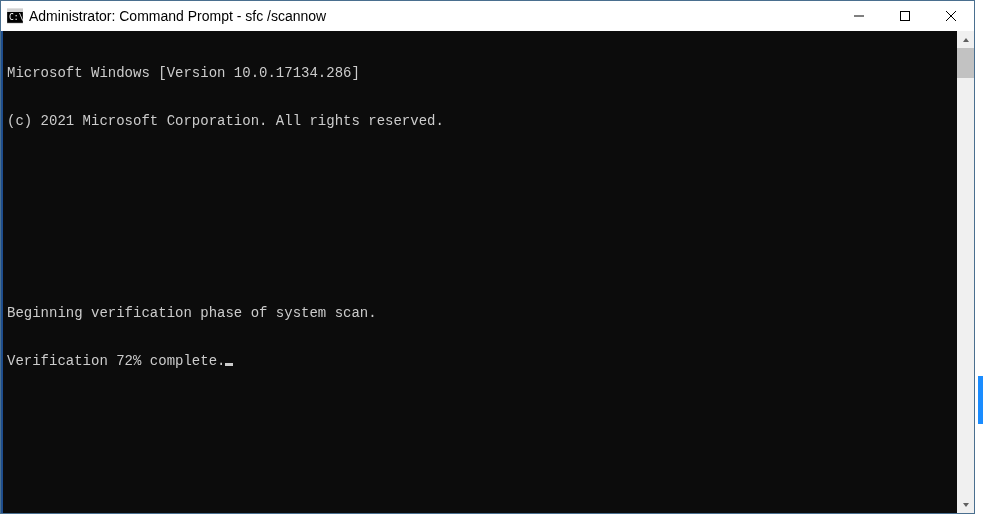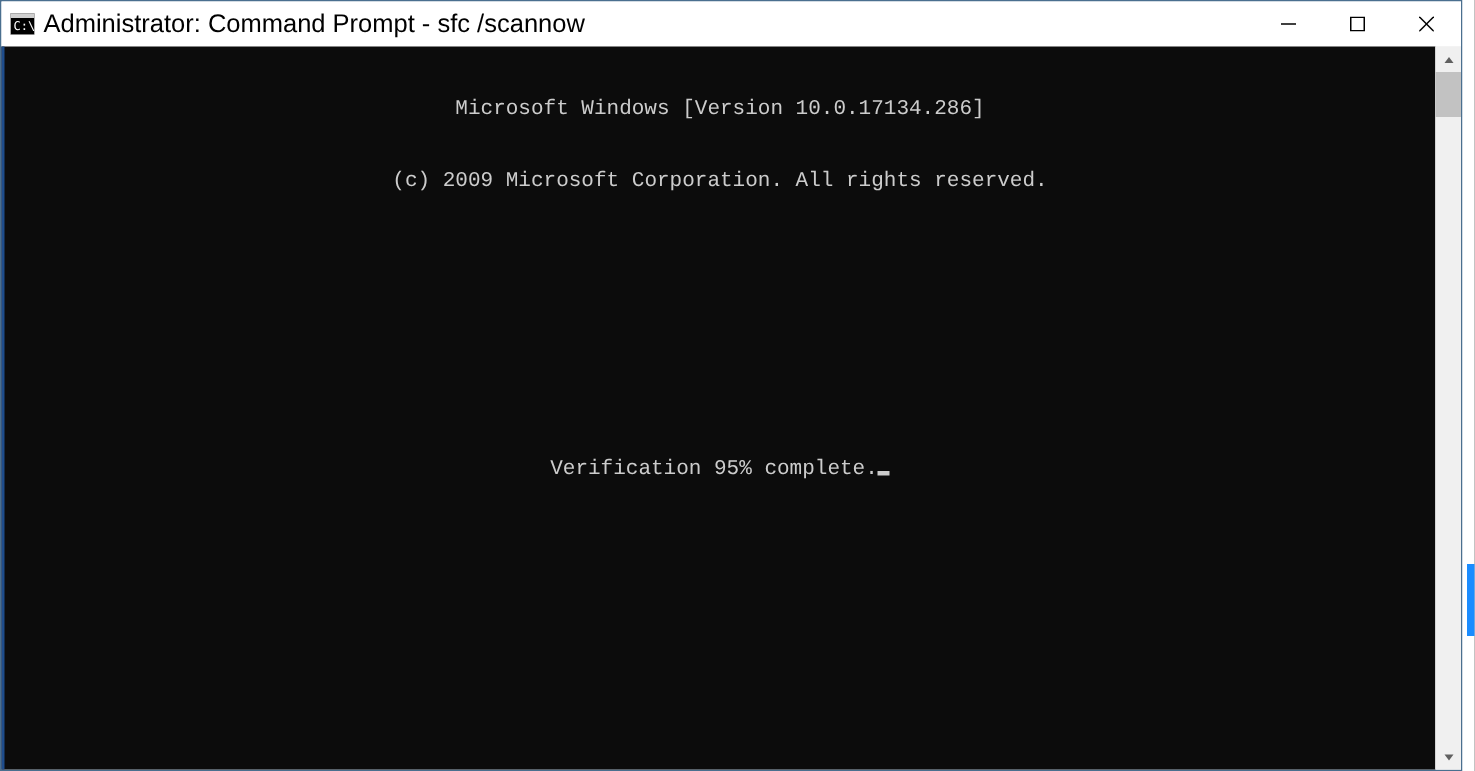--- a/index.html
+++ b/index.html
@@ -41,21 +41,21 @@
       margin-right: 6px;
       display: flex;
       align-items: center;
       justify-content: center;
     }
     .title-icon svg {
       width: 16px;
       height: 16px;
     }
     .title-text {
-      font-size: 17px;
+      font-size: 14px;
       color: #000;
       flex: 0 0 auto;
     }
     .title-spacer {
       flex: 1;
     }
     .win-controls {
       display: flex;
       height: 100%;
     }
@@ -71,21 +71,20 @@
     }
     .win-btn svg {
       width: 10px;
       height: 10px;
     }
     .client-area {
       flex: 1;
       display: flex;
       position: relative;
       min-height: 0;
-      text-align: center;
     }
     .terminal {
       flex: 1;
       background: #0c0c0c;
       color: #ccc;
       font-family: Consolas, "Courier New", monospace;
       font-size: 14px;
       line-height: 16px;
       padding: 2px 4px;
       white-space: pre;
@@ -185,25 +184,26 @@
         <svg viewBox="0 0 10 10">
           <line x1="0" y1="0" x2="10" y2="10" stroke="#000" stroke-width="1"></line>
           <line x1="10" y1="0" x2="0" y2="10" stroke="#000" stroke-width="1"></line>
         </svg>
       </button>
     </div>
   </div>
   <div class="client-area">
     <div class="terminal">
       <span class="line">Microsoft Windows [Version 10.0.17134.286]</span>
-      <span class="line">(c) 2009 Microsoft Corporation. All rights reserved.</span>
+      <span class="line">(c) 2021 Microsoft Corporation. All rights reserved.</span>
       <span class="line"></span>
       <span class="line"></span>
       <span class="line"></span>
-      <span class="line"><span>Verification 95% complete.</span><span class="cursor"></span></span>
+      <span class="line">Beginning verification phase of system scan.</span>
+      <span class="line"><span>Verification 72% complete.</span><span class="cursor"></span></span>
     </div>
     <div class="scrollbar">
       <div class="scroll-arrow">
         <svg viewBox="0 0 8 8">
             <polygon points="4,2 7,6 1,6" fill="#606060"></polygon>
           </svg>
       </div>
       <div class="scroll-track">
         <div class="scroll-thumb"></div>
       </div>

